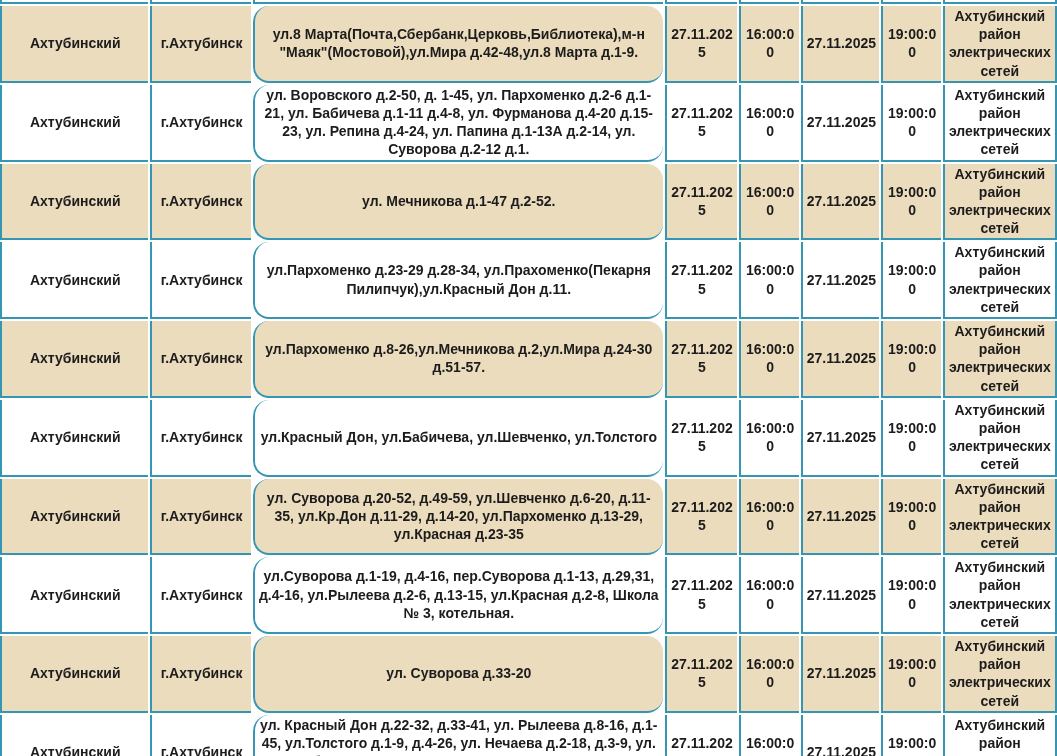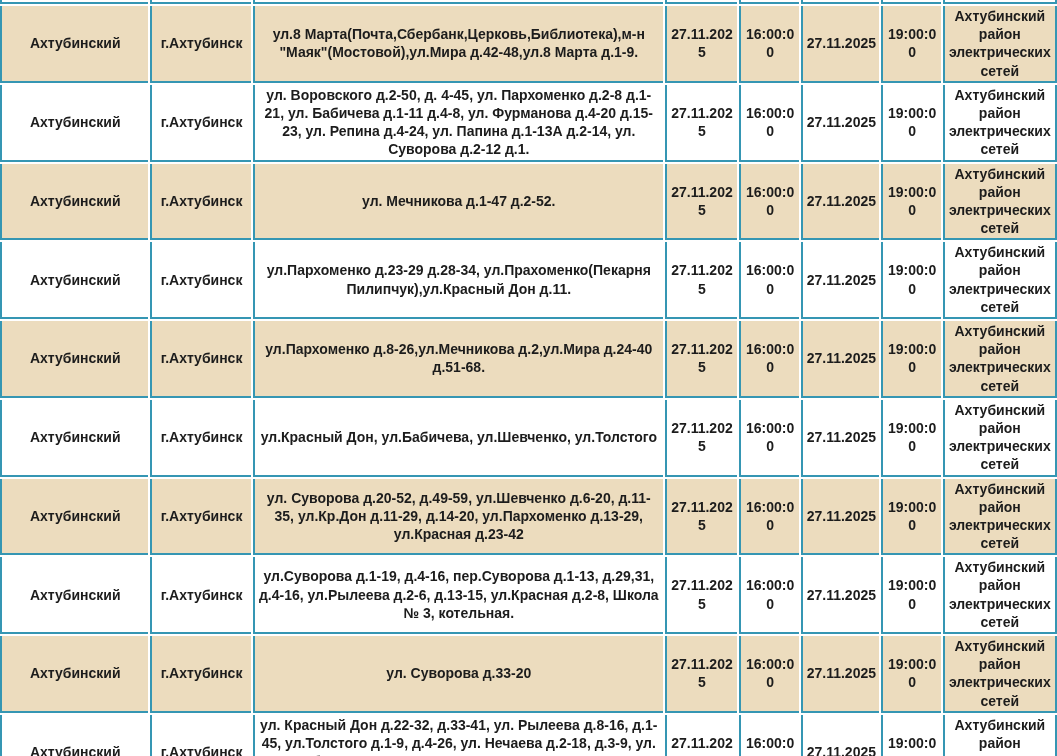--- a/index.html
+++ b/index.html
@@ -34,21 +34,21 @@
     color:var(--c-text);
     font-weight:700;
     font-size:14px;
     line-height:1.3;
     word-wrap:break-word;
   }
   table.outage td:last-child{border-right:2px solid var(--c-border);}
   tr.shade-beige td{background:var(--c-beige);}
   tr.shade-white td{background:var(--c-white);}
   tr.clip-row td{height:36px;background:var(--c-white);}
-  td.cell-addresses{font-size:13px;line-height:1.32;padding:1px 6px;}
+  td.cell-addresses{font-size:13px;line-height:1.32;padding:1px 6px;border-radius:16px;}
   td.cell-organization{font-size:13px;line-height:1.25;padding:1px 5px;}
   td.cell-date,td.cell-time{font-size:14px;letter-spacing:0;}
 </style>
 </head>
 <body>
 
 <div class="viewport">
   <table class="outage">
     <colgroup>
       <col style="width:148px">
@@ -77,21 +77,21 @@
       <td class="cell-addresses">ул.8 Марта(Почта,Сбербанк,Церковь,Библиотека),м-н "Маяк"(Мостовой),ул.Мира д.42-48,ул.8 Марта д.1-9.</td>
       <td class="cell-date">27.11.2025</td>
       <td class="cell-time">16:00:00</td>
       <td class="cell-date">27.11.2025</td>
       <td class="cell-time">19:00:00</td>
       <td class="cell-organization">Ахтубинский район электрических сетей</td>
     </tr>
         <tr class="shade-white">
       <td class="cell-district">Ахтубинский</td>
       <td class="cell-city">г.Ахтубинск</td>
-      <td class="cell-addresses">ул. Воровского д.2-50, д. 4-45, ул. Пархоменко д.2-8 д.1-21, ул. Бабичева д.1-11 д.4-8, ул. Фурманова д.4-20 д.15-23, ул. Репина д.4-24, ул. Папина д.1-13А д.2-14, ул. Суворова д.2-12 д.1.</td>
+      <td class="cell-addresses">ул. Воровского д.2-50, д. 1-45, ул. Пархоменко д.2-6 д.1-21, ул. Бабичева д.1-11 д.4-8, ул. Фурманова д.4-20 д.15-23, ул. Репина д.4-24, ул. Папина д.1-13А д.2-14, ул. Суворова д.2-12 д.1.</td>
       <td class="cell-date">27.11.2025</td>
       <td class="cell-time">16:00:00</td>
       <td class="cell-date">27.11.2025</td>
       <td class="cell-time">19:00:00</td>
       <td class="cell-organization">Ахтубинский район электрических сетей</td>
     </tr>
         <tr class="shade-beige">
       <td class="cell-district">Ахтубинский</td>
       <td class="cell-city">г.Ахтубинск</td>
       <td class="cell-addresses">ул. Мечникова д.1-47 д.2-52.</td>
@@ -107,41 +107,41 @@
       <td class="cell-addresses">ул.Пархоменко д.23-29 д.28-34, ул.Прахоменко(Пекарня Пилипчук),ул.Красный Дон д.11.</td>
       <td class="cell-date">27.11.2025</td>
       <td class="cell-time">16:00:00</td>
       <td class="cell-date">27.11.2025</td>
       <td class="cell-time">19:00:00</td>
       <td class="cell-organization">Ахтубинский район электрических сетей</td>
     </tr>
         <tr class="shade-beige">
       <td class="cell-district">Ахтубинский</td>
       <td class="cell-city">г.Ахтубинск</td>
-      <td class="cell-addresses">ул.Пархоменко д.8-26,ул.Мечникова д.2,ул.Мира д.24-40 д.51-68.</td>
+      <td class="cell-addresses">ул.Пархоменко д.8-26,ул.Мечникова д.2,ул.Мира д.24-30 д.51-57.</td>
       <td class="cell-date">27.11.2025</td>
       <td class="cell-time">16:00:00</td>
       <td class="cell-date">27.11.2025</td>
       <td class="cell-time">19:00:00</td>
       <td class="cell-organization">Ахтубинский район электрических сетей</td>
     </tr>
         <tr class="shade-white">
       <td class="cell-district">Ахтубинский</td>
       <td class="cell-city">г.Ахтубинск</td>
       <td class="cell-addresses">ул.Красный Дон, ул.Бабичева, ул.Шевченко, ул.Толстого</td>
       <td class="cell-date">27.11.2025</td>
       <td class="cell-time">16:00:00</td>
       <td class="cell-date">27.11.2025</td>
       <td class="cell-time">19:00:00</td>
       <td class="cell-organization">Ахтубинский район электрических сетей</td>
     </tr>
         <tr class="shade-beige">
       <td class="cell-district">Ахтубинский</td>
       <td class="cell-city">г.Ахтубинск</td>
-      <td class="cell-addresses">ул. Суворова д.20-52, д.49-59, ул.Шевченко д.6-20, д.11-35, ул.Кр.Дон д.11-29, д.14-20, ул.Пархоменко д.13-29, ул.Красная д.23-42</td>
+      <td class="cell-addresses">ул. Суворова д.20-52, д.49-59, ул.Шевченко д.6-20, д.11-35, ул.Кр.Дон д.11-29, д.14-20, ул.Пархоменко д.13-29, ул.Красная д.23-35</td>
       <td class="cell-date">27.11.2025</td>
       <td class="cell-time">16:00:00</td>
       <td class="cell-date">27.11.2025</td>
       <td class="cell-time">19:00:00</td>
       <td class="cell-organization">Ахтубинский район электрических сетей</td>
     </tr>
         <tr class="shade-white">
       <td class="cell-district">Ахтубинский</td>
       <td class="cell-city">г.Ахтубинск</td>
       <td class="cell-addresses">ул.Суворова д.1-19, д.4-16, пер.Суворова д.1-13, д.29,31, д.4-16, ул.Рылеева д.2-6, д.13-15, ул.Красная д.2-8, Школа № 3, котельная.</td>

